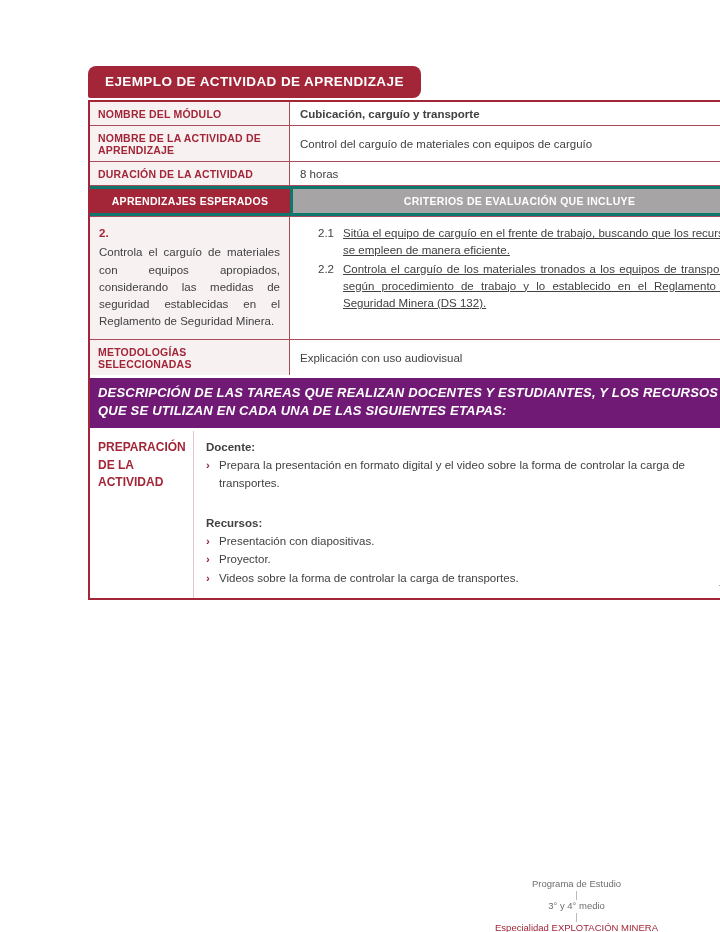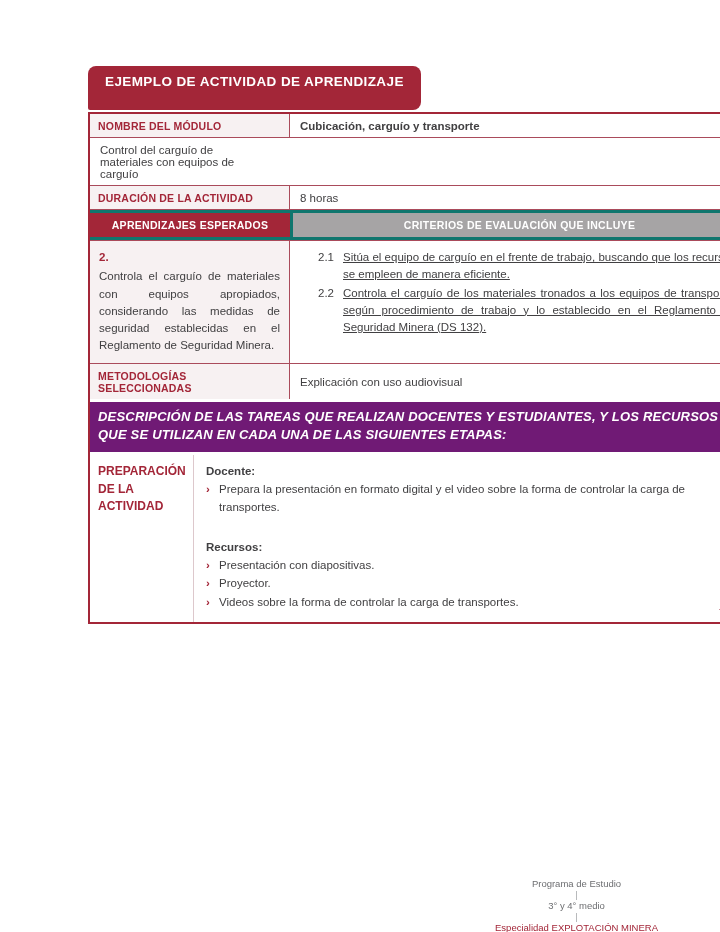--- a/index.html
+++ b/index.html
@@ -27,21 +27,21 @@
 
   .content { position: absolute; left: 88px; top: 66px; width: 567px; }
 
   .title-banner {
     display: inline-block;
     background: #a32638;
     color: #ffffff;
     font-weight: bold;
     font-size: 13.5px;
     letter-spacing: 0.4px;
-    padding: 8px 17px 21px 17px;
+    padding: 8px 17px 9px 17px;
     border-radius: 8px 8px 8px 2px;
     margin-bottom: 2px;
   }
 
   .table {
     border: 2px solid #a32638;
     background: #ffffff;
     width: 660px;
   }
 
@@ -173,20 +173,21 @@
     <div class="title-banner">EJEMPLO DE ACTIVIDAD DE APRENDIZAJE</div>
 
     <div class="table">
 
       <div class="info-row">
         <div class="info-label">NOMBRE DEL MÓDULO</div>
         <div class="info-value bold">Cubicación, carguío y transporte</div>
       </div>
 
       <div class="info-row">
+        <div class="info-label">NOMBRE DE LA ACTIVIDAD DE APRENDIZAJE</div>
         <div class="info-value">Control del carguío de materiales con equipos de carguío</div>
       </div>
 
       <div class="info-row">
         <div class="info-label">DURACIÓN DE LA ACTIVIDAD</div>
         <div class="info-value">8 horas</div>
       </div>
 
       <div class="hdr-band">
         <div class="hdr hdr-red">APRENDIZAJES ESPERADOS</div>

